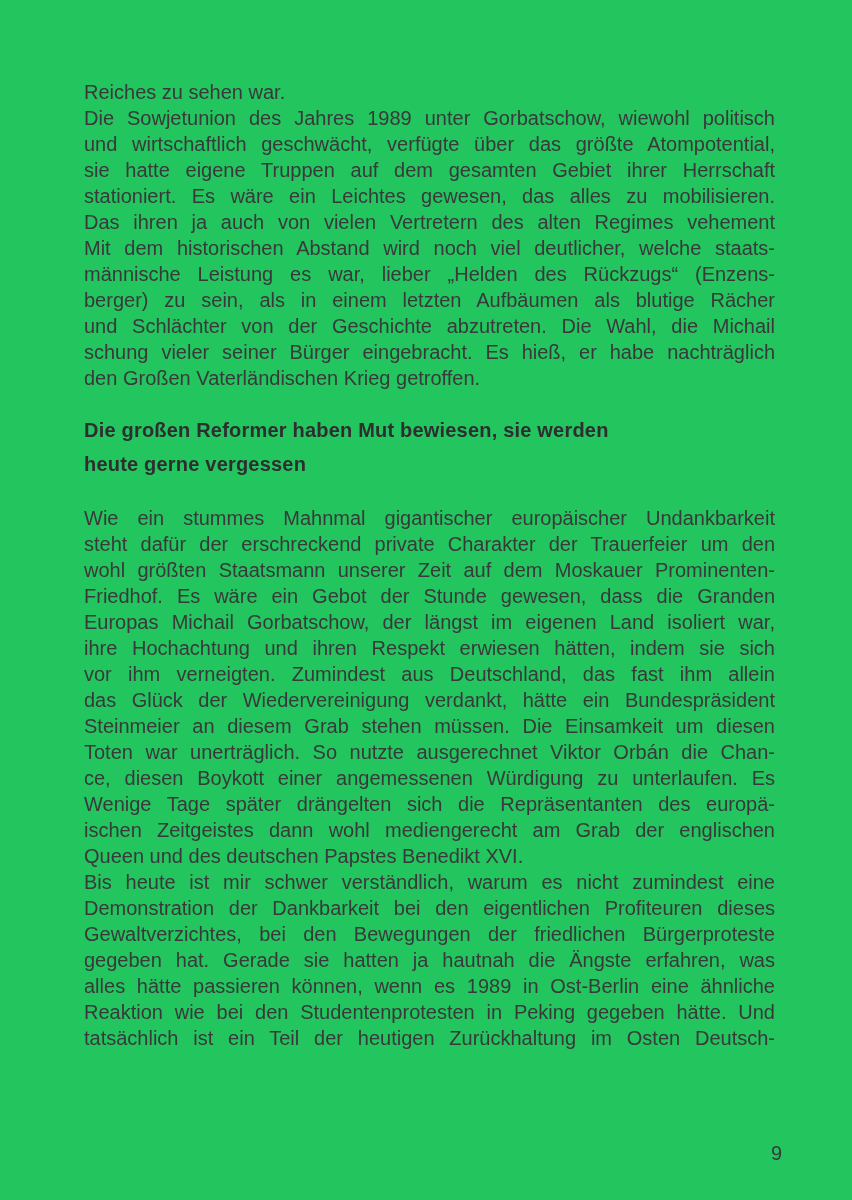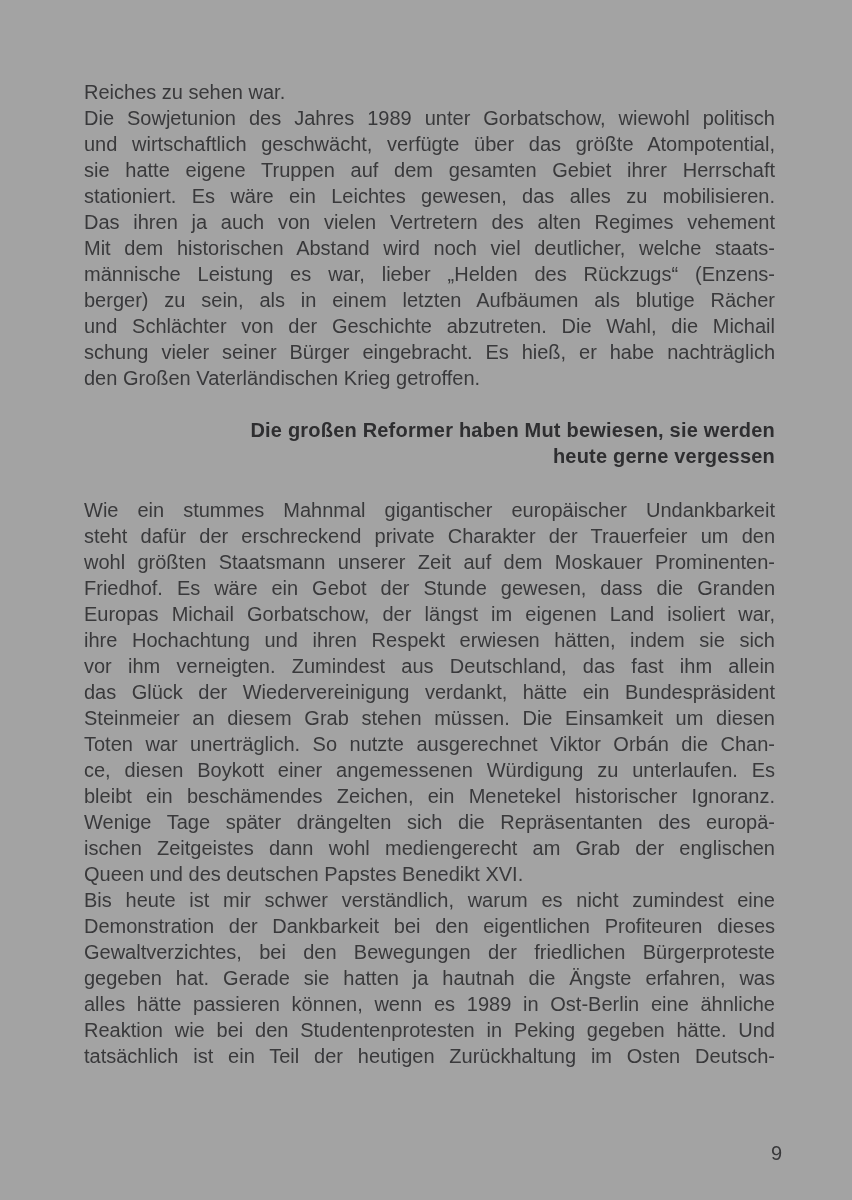--- a/index.html
+++ b/index.html
@@ -4,21 +4,21 @@
 <style>
   html, body {
     margin: 0;
     padding: 0;
     background: #dbdbdd;
   }
   .page {
     position: relative;
     width: 852px;
     height: 1200px;
-    background: #a3a3a3;
+    background: #22c55e;
     font-family: "Liberation Sans", "DejaVu Sans", sans-serif;
     color: #39393b;
     overflow: hidden;
   }
   .text-column {
     position: absolute;
     left: 84px;
     top: 79px;
     width: 691px;
     font-size: 20px;
@@ -29,21 +29,21 @@
     line-height: 26px;
     overflow: hidden;
     white-space: normal;
   }
   .line.just {
     text-align: justify;
     text-align-last: justify;
     -moz-text-align-last: justify;
   }
   .line.flush { text-align: left; }
-  .line.center { text-align: right; }
+  .line.center { text-align: left; margin-top: 8px; }
   .heading {
     font-weight: bold;
     color: #2e2e30;
     margin: 26px 0 28px 0;
     letter-spacing: 0.2px;
   }
   .page-number {
     position: absolute;
     top: 1140px;
     right: 70px;
@@ -86,21 +86,20 @@
         <div class="line just">steht dafür der erschreckend private Charakter der Trauerfeier um den</div>
         <div class="line just">wohl größten Staatsmann unserer Zeit auf dem Moskauer Prominenten-</div>
         <div class="line just">Friedhof. Es wäre ein Gebot der Stunde gewesen, dass die Granden</div>
         <div class="line just">Europas Michail Gorbatschow, der längst im eigenen Land isoliert war,</div>
         <div class="line just">ihre Hochachtung und ihren Respekt erwiesen hätten, indem sie sich</div>
         <div class="line just">vor ihm verneigten.  Zumindest aus Deutschland, das fast ihm allein</div>
         <div class="line just">das Glück der Wiedervereinigung verdankt, hätte ein Bundespräsident</div>
         <div class="line just">Steinmeier an diesem Grab stehen müssen. Die Einsamkeit um diesen</div>
         <div class="line just">Toten war unerträglich. So nutzte ausgerechnet Viktor Orbán die Chan-</div>
         <div class="line just">ce, diesen Boykott einer angemessenen Würdigung zu unterlaufen. Es</div>
-        <div class="line just">bleibt ein beschämendes Zeichen, ein Menetekel historischer Ignoranz.</div>
         <div class="line just">Wenige Tage später drängelten sich die Repräsentanten des europä-</div>
         <div class="line just">ischen Zeitgeistes dann wohl mediengerecht am Grab der englischen</div>
         <div class="line flush">Queen und des deutschen Papstes Benedikt XVI.</div>
       </div>
       <div class="paragraph">
         <div class="line just">Bis heute ist mir schwer verständlich, warum es nicht zumindest eine</div>
         <div class="line just">Demonstration der Dankbarkeit bei den eigentlichen Profiteuren dieses</div>
         <div class="line just">Gewaltverzichtes, bei den Bewegungen der friedlichen Bürgerproteste</div>
         <div class="line just">gegeben hat. Gerade sie hatten ja hautnah die Ängste erfahren, was</div>
         <div class="line just">alles hätte passieren können, wenn es 1989 in Ost-Berlin eine ähnliche</div>

